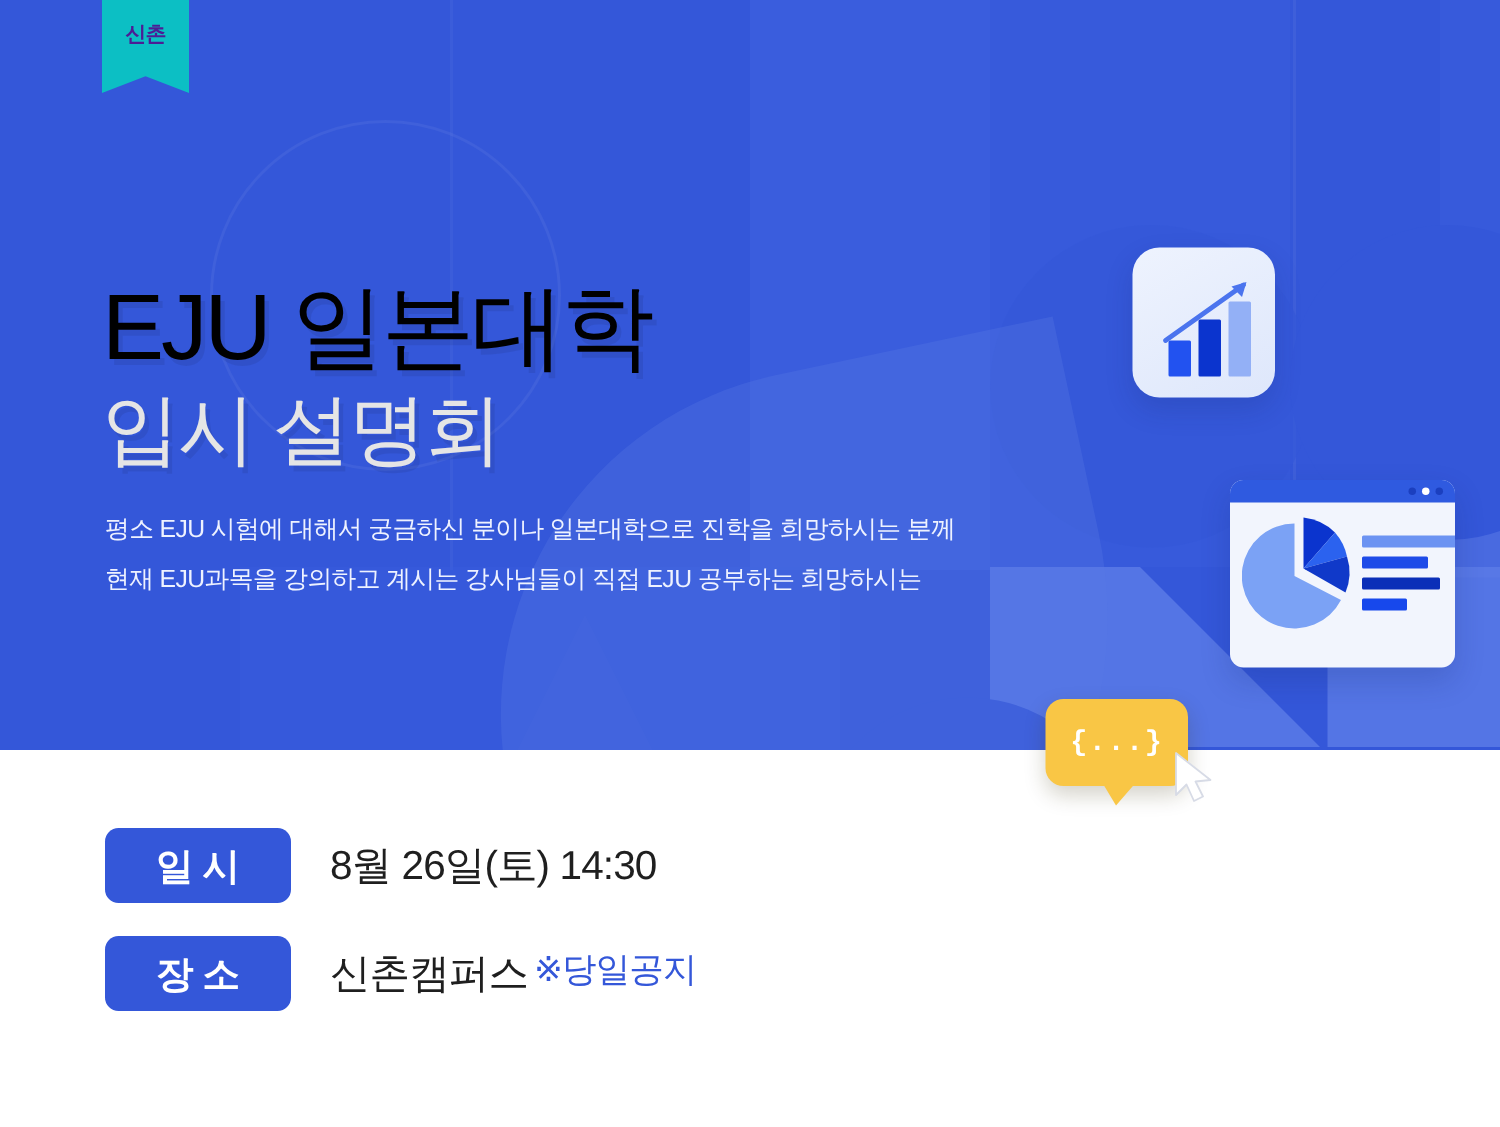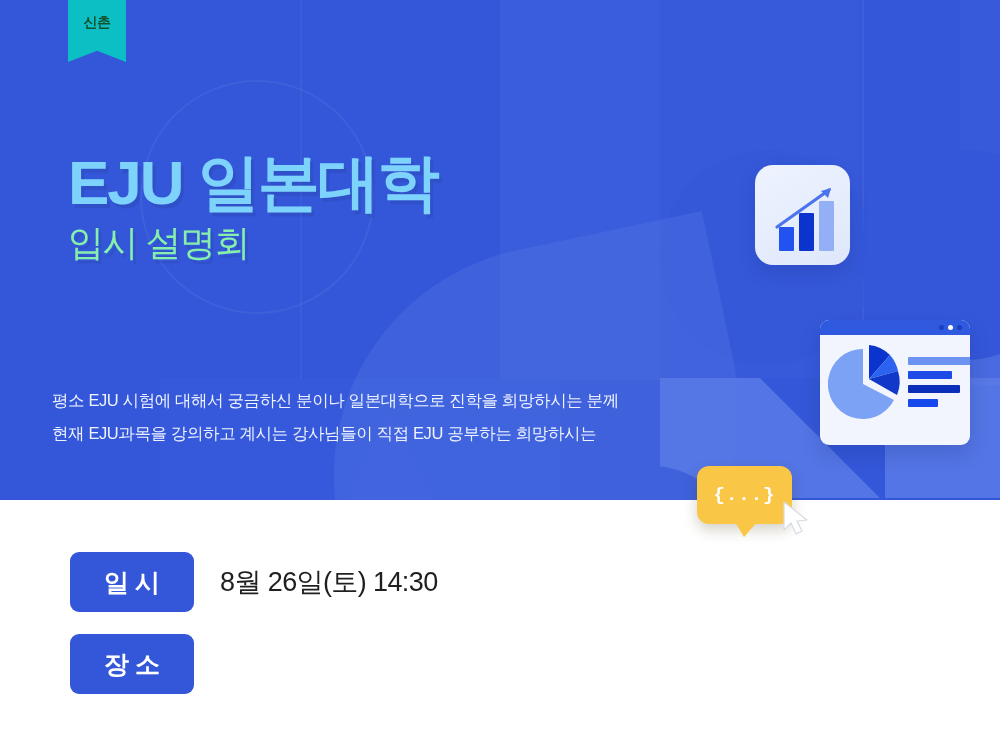--- a/index.html
+++ b/index.html
@@ -57,39 +57,40 @@
 
   
   .ribbon{
     position:absolute;left:68px;top:0;width:58px;height:62px;
     background:#0CBFC4;
     clip-path:polygon(0 0,100% 0,100% 100%,50% 82%,0 100%);
     display:flex;align-items:flex-start;justify-content:center;
     box-shadow:0 2px 6px rgba(0,0,0,.10);
   }
   .ribbon span{
-    color:#14532d;font-size:14px;font-weight:700;letter-spacing:-.5px;
+    color:#4c1d95;font-size:14px;font-weight:700;letter-spacing:-.5px;
     margin-top:14px;
   }
 
   
   .headline{position:absolute;left:68px;top:152px;}
   .h-line1{
-    font-size:62px;font-weight:700;color:#7dd3fc;line-height:1.0;
+    font-size:62px;font-weight:400;color:#000000;line-height:1.0;
     letter-spacing:-2px;white-space:nowrap;
     text-shadow:3px 4px 0 rgba(0,0,0,.07);
+    margin-top:36px;
   }
   .h-line2{
-    font-size:36px;font-weight:500;color:#86efac;line-height:1.15;
+    font-size:52px;font-weight:500;color:#e5e5e5;line-height:1.15;
     letter-spacing:-1.5px;white-space:nowrap;margin-top:8px;
     text-shadow:3px 4px 0 rgba(0,0,0,.07);
   }
 
   
-  .desc{position:absolute;left:52px;top:340px;margin-top:47px;}
+  .desc{position:absolute;left:70px;top:340px;}
   .desc p{
     margin:0 0 6px 0;color:#eef2ff;font-size:16.5px;font-weight:400;
     letter-spacing:-.4px;line-height:1.62;white-space:nowrap;
   }
 
   
   .chart-card{
     position:absolute;left:755px;top:165px;width:95px;height:100px;
     background:linear-gradient(150deg,#eef3fe 0%,#dee7fb 100%);
     border-radius:18px;
@@ -132,21 +133,21 @@
   .bubble span{
     color:#ffffff;font-size:19px;font-weight:700;letter-spacing:1px;
     font-family:"Liberation Mono","DejaVu Sans Mono",monospace;
   }
   .cursor{position:absolute;left:83px;top:34px;}
 
   
   .info{position:absolute;left:70px;top:552px;}
   .row{display:flex;align-items:center;margin-bottom:22px;}
   .tag{
-    width:124px;height:60px;border-radius:9px;background:#3457D9;
+    width:124px;height:50px;border-radius:9px;background:#3457D9;
     display:flex;align-items:center;justify-content:center;
     color:#ffffff;font-size:25px;font-weight:700;letter-spacing:6px;
     text-indent:6px;box-sizing:border-box;
   }
   .val{
     margin-left:26px;font-size:27px;color:#1f1f1f;font-weight:400;
     letter-spacing:-.6px;white-space:nowrap;display:flex;align-items:flex-start;
   }
   .note{color:#3457D9;font-size:23px;font-weight:400;margin-left:4px;letter-spacing:-.6px;}
 </style>
@@ -239,17 +240,21 @@
 
     <div class="row">
       <div class="tag">일시</div>
       <div class="val">
         <span>8월 26일(토) 14:30</span>
       </div>
     </div>
 
     <div class="row">
       <div class="tag">장소</div>
+      <div class="val">
+        <span>신촌캠퍼스</span>
+        <span class="note">※당일공지</span>
+      </div>
     </div>
 
   </div>
 
 </div>
 
 </body></html>

